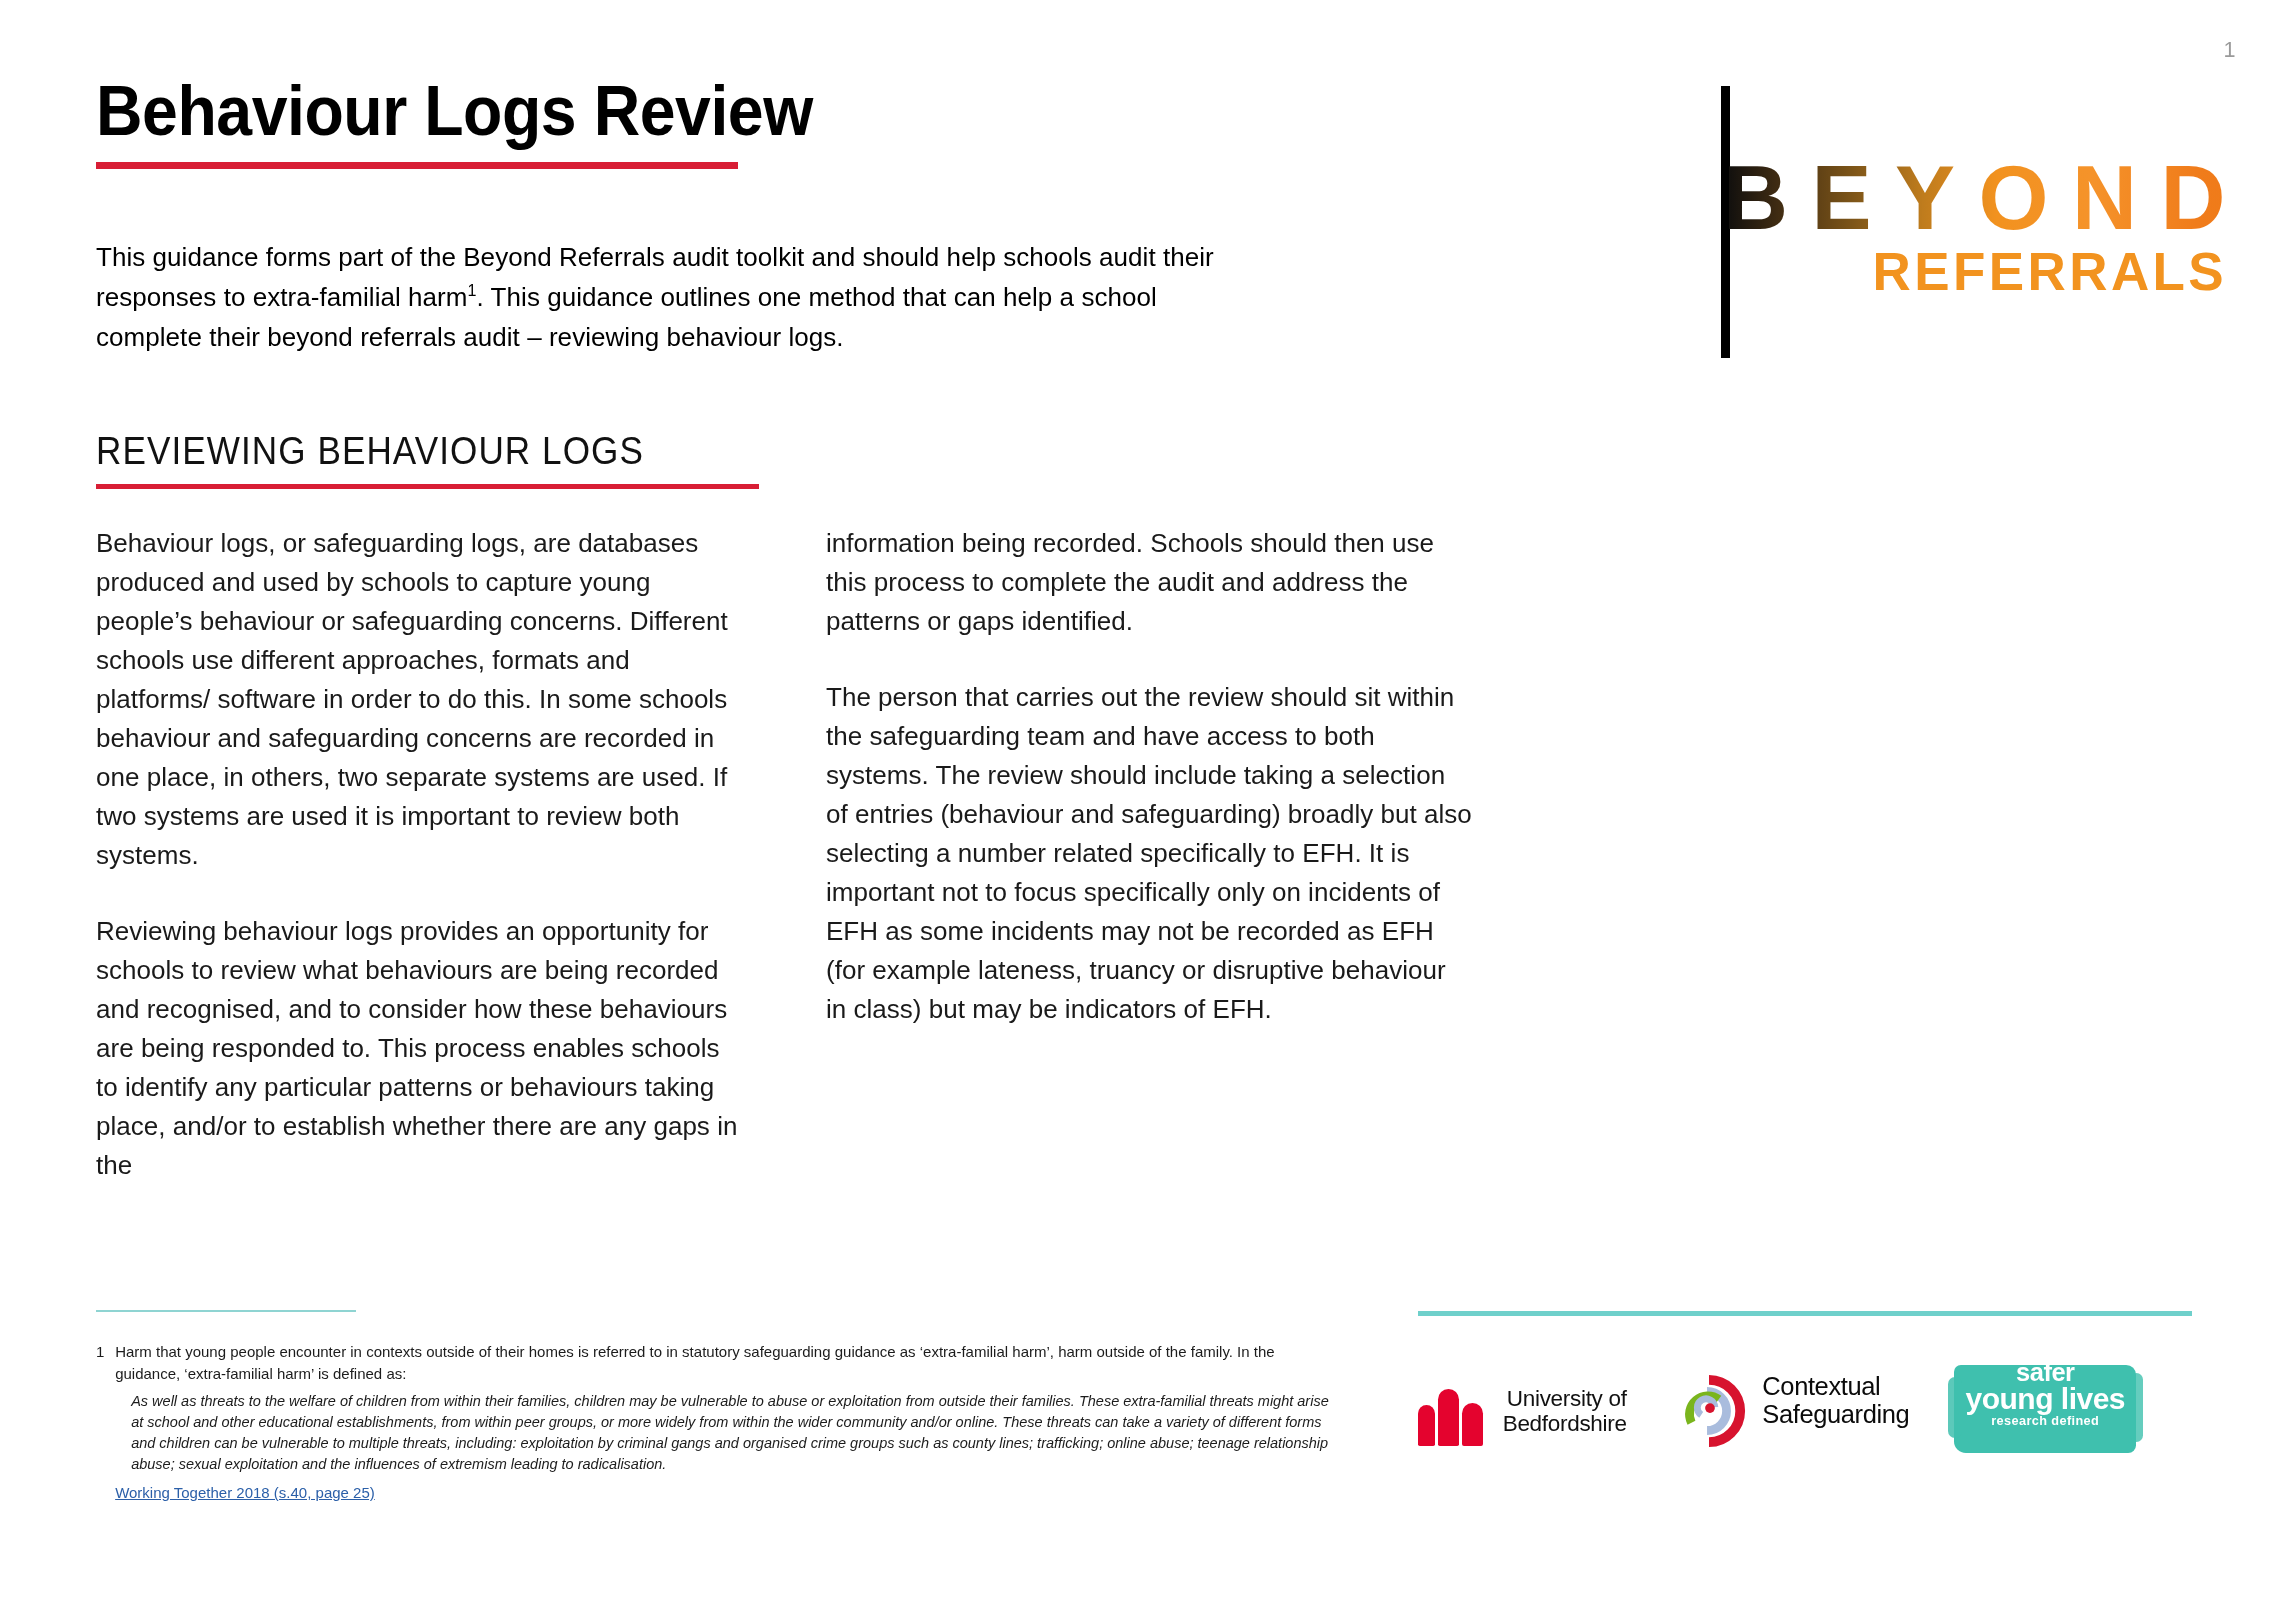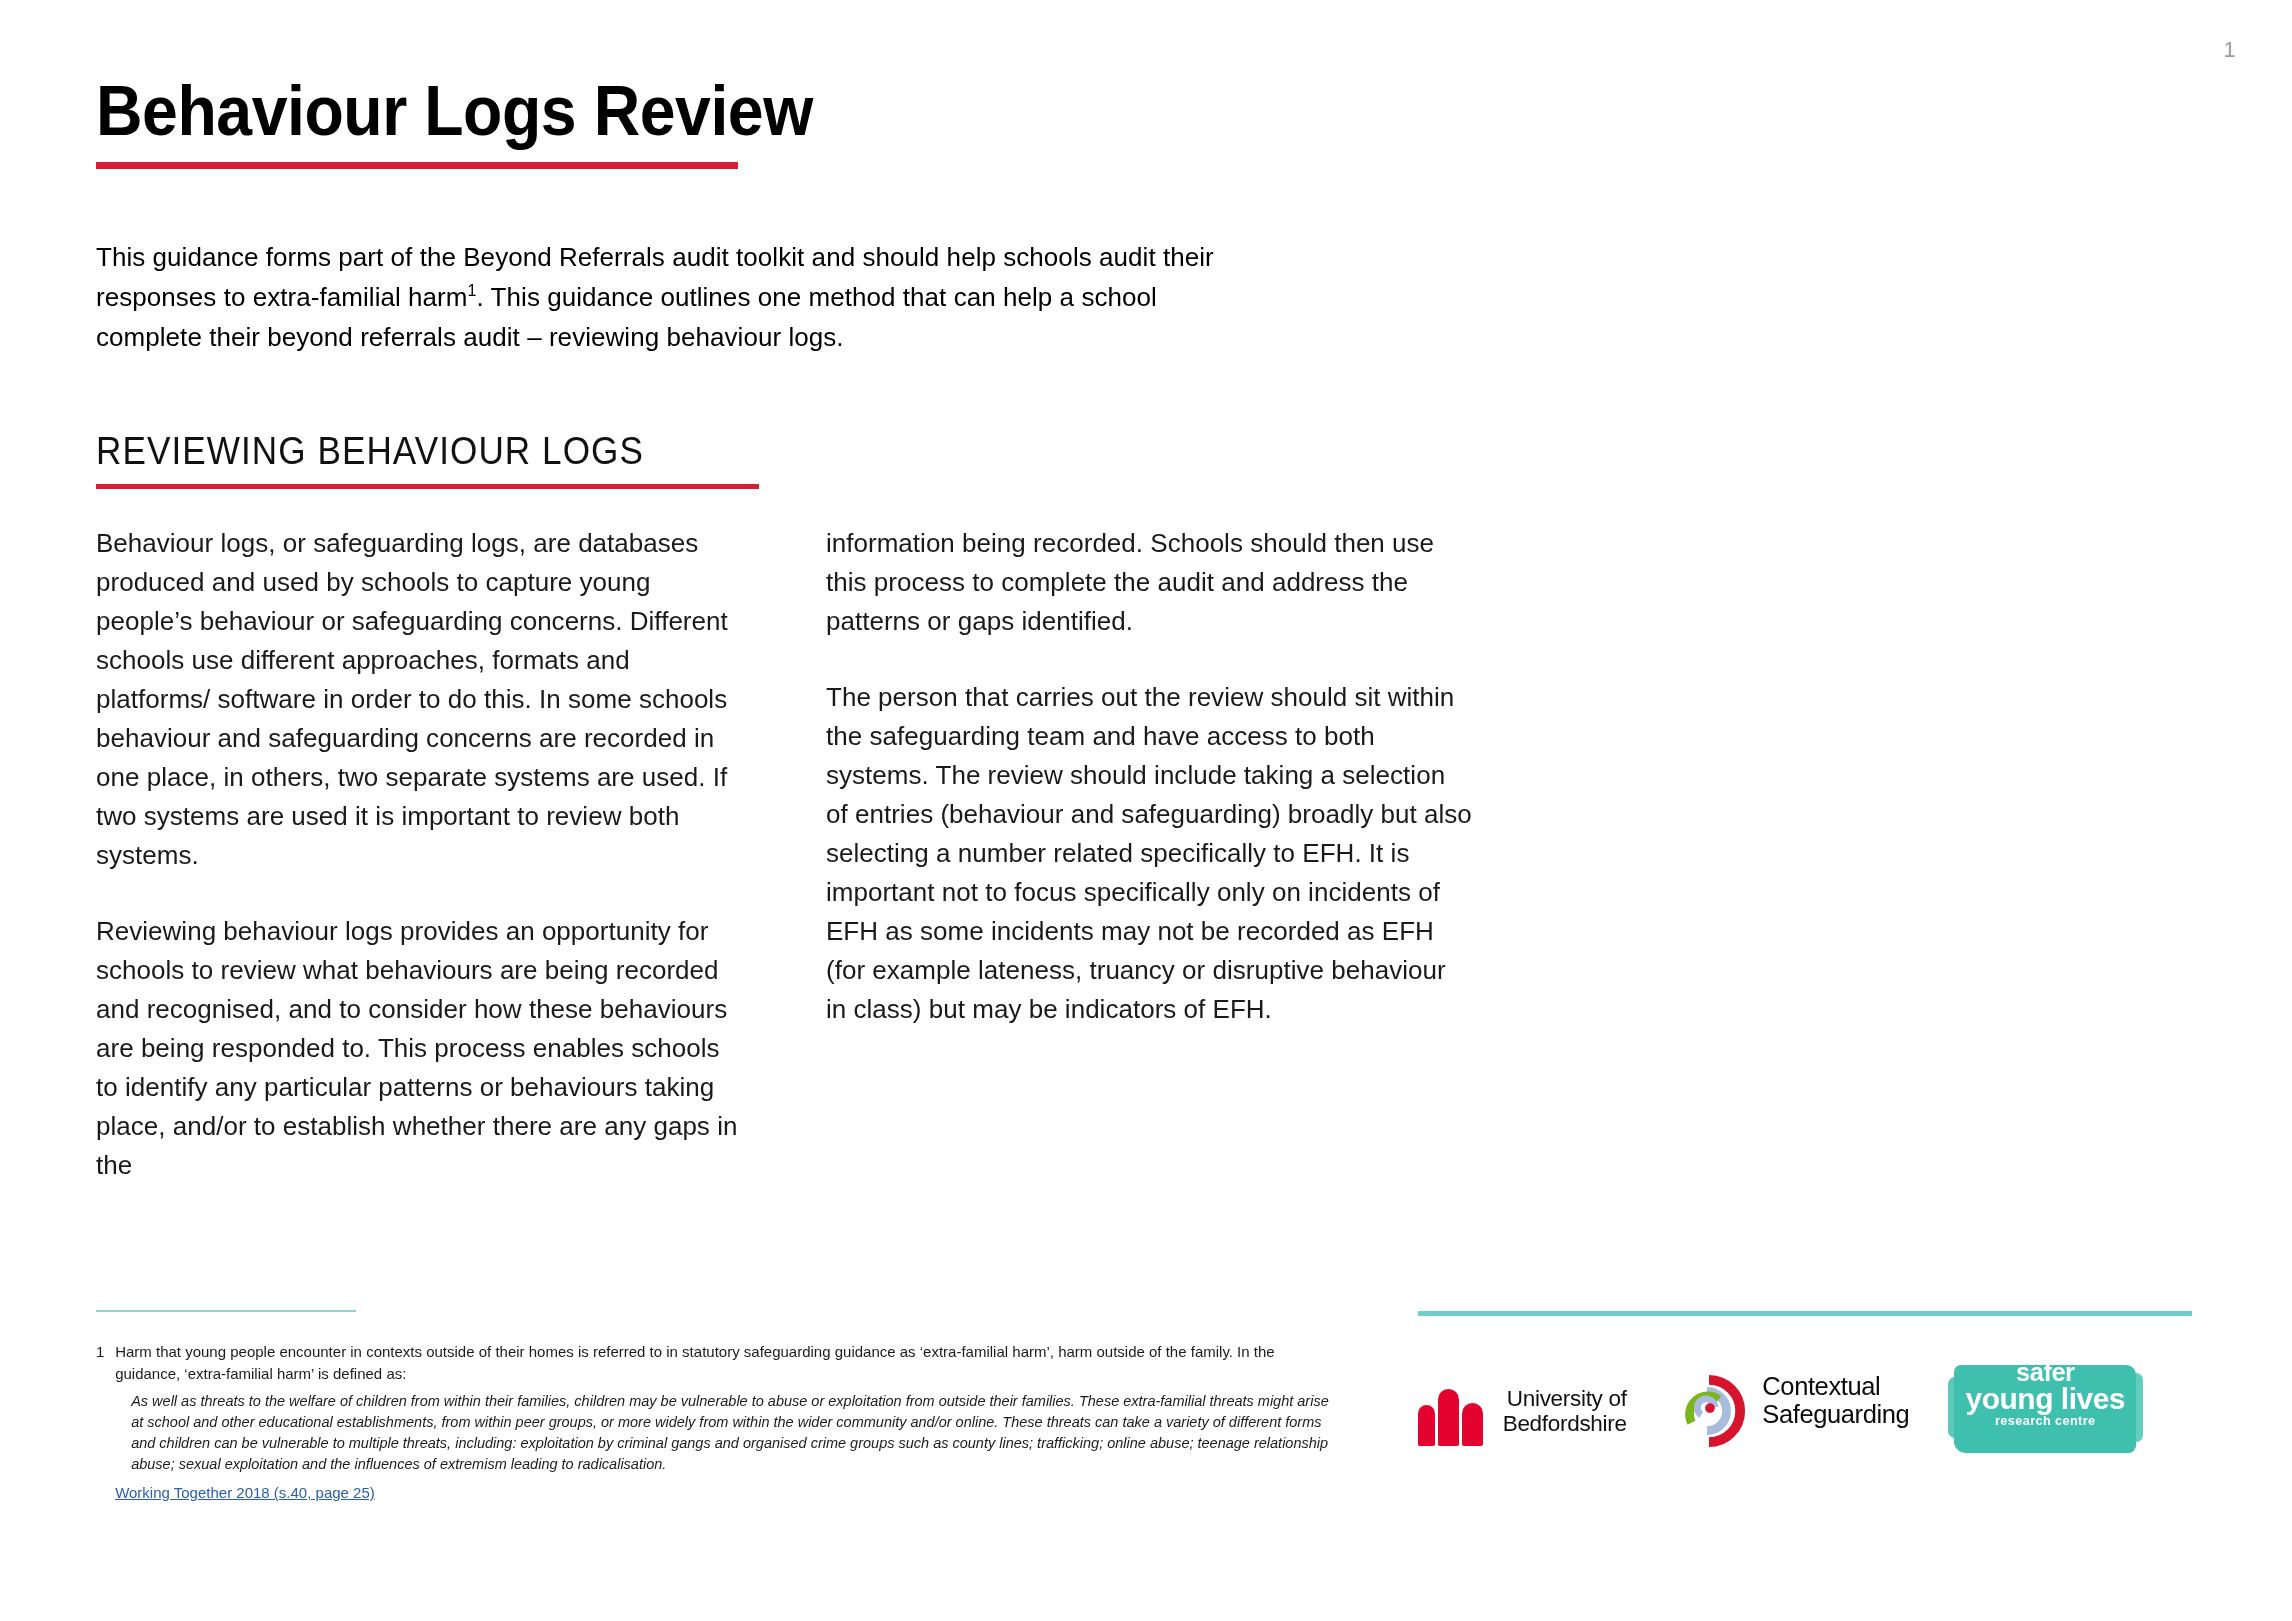--- a/index.html
+++ b/index.html
@@ -362,20 +362,25 @@
 
   <div class="page-number">1</div>
 
   <div class="title-block">
     <h1 class="doc-title">Behaviour Logs Review</h1>
     <div class="title-rule"></div>
   </div>
 
   <div class="intro"><span>This guidance forms part of the Beyond Referrals audit toolkit and should help schools audit their responses to extra-familial harm</span><sup>1</sup><span>. This guidance outlines one method that can help a school complete their beyond referrals audit – reviewing behaviour logs.</span></div>
 
+  <div class="br-logo">
+    <div class="br-bar"></div>
+    <div class="br-beyond">BEYOND</div>
+    <div class="br-referrals">REFERRALS</div>
+  </div>
 
   <div class="section-head">
     <h2>REVIEWING BEHAVIOUR LOGS</h2>
     <div class="section-rule"></div>
   </div>
 
   <div class="columns">
     <div class="col">
       <p>Behaviour logs, or safeguarding logs, are databases produced and used by schools to capture young people’s behaviour or safeguarding concerns. Different schools use different approaches, formats and platforms/ software in order to do this. In some schools behaviour and safeguarding concerns are recorded in one place, in others, two separate systems are used. If two systems are used it is important to review both systems.</p>
       <p>Reviewing behaviour logs provides an opportunity for schools to review what behaviours are being recorded and recognised, and to consider how these behaviours are being responded to. This process enables schools to identify any particular patterns or behaviours taking place, and/or to establish whether there are any gaps in the</p>
@@ -429,20 +434,20 @@
         <div>Contextual</div>
         <div>Safeguarding</div>
       </div>
     </div>
 
     <div class="syl">
       <div class="syl-brush"></div>
       <div class="syl-words">
         <div class="syl-l1">safer</div>
         <div class="syl-l2">young lives</div>
-        <div class="syl-l3">research centre</div>
+        <div class="syl-l3">research defined</div>
       </div>
     </div>
 
   </div>
 
 </div>
 
 
 </body></html>

